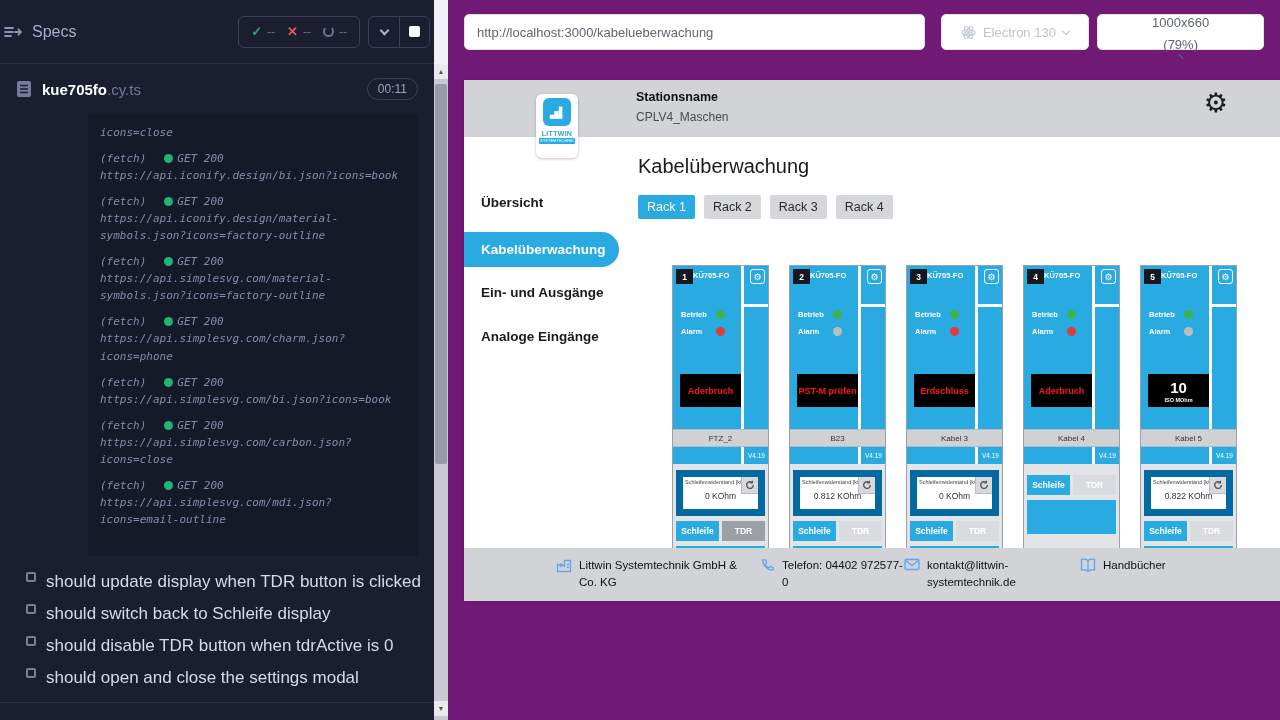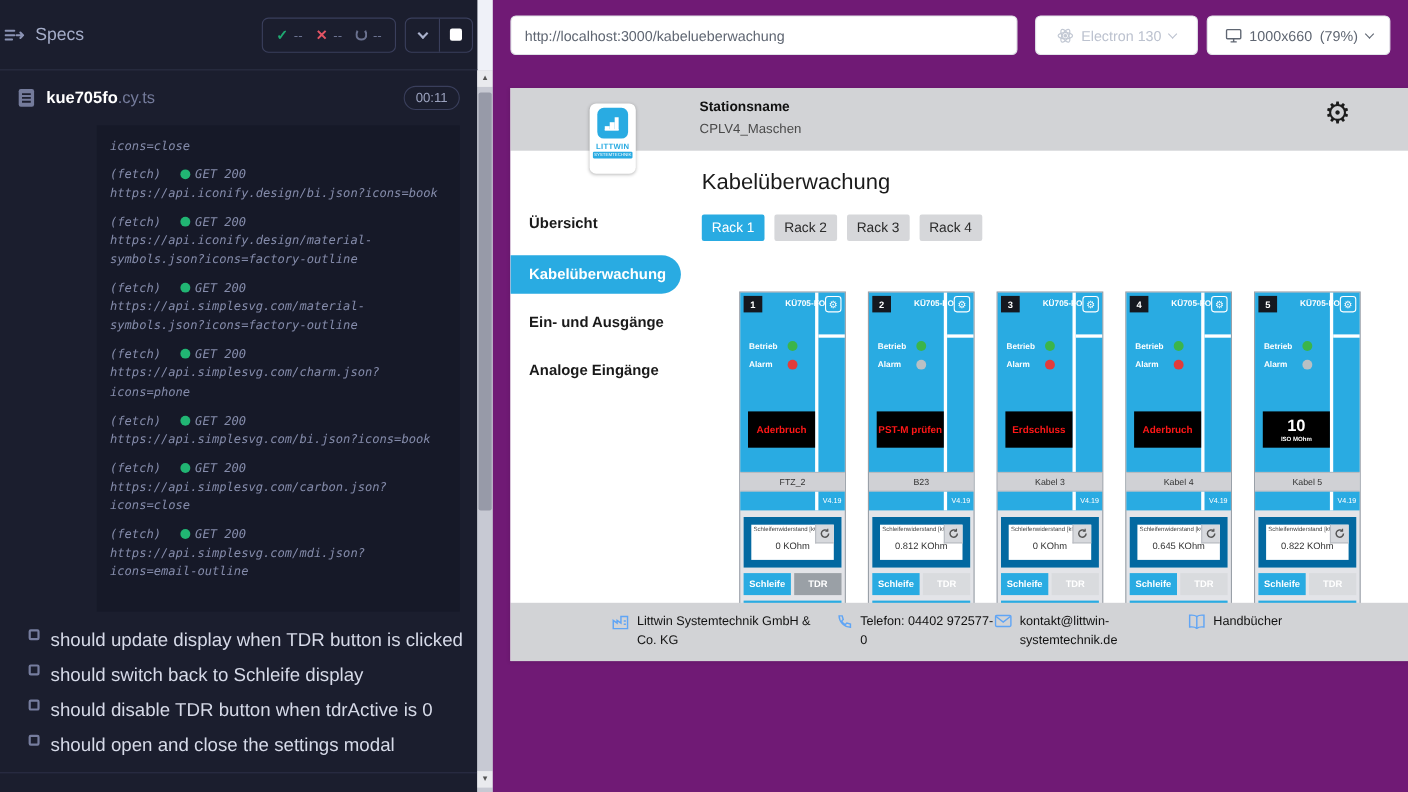--- a/index.html
+++ b/index.html
@@ -44,21 +44,21 @@
   .sb-btn { position:absolute; left:0; width:14px; height:15px; background:#e9eaee; color:#555; font-size:7px; display:flex; align-items:center; justify-content:center; }
   .sb-up { top:0; } .sb-down { bottom:4px; }
   .sb-thumb { position:absolute; left:1px; top:20px; width:12px; height:380px; background:#979aa8; border-radius:2px; }
 
   
   #right-region { position:absolute; left:448px; top:0; width:832px; height:720px; background:#701a75; }
   .browser-bar { height:64px; display:flex; align-items:center; padding:0 16px; gap:8px; }
   .url-input { width:464px; height:36px; background:#fff; border:1px solid #dfe1e6; border-radius:5px; padding:0 12px; font-size:13px; color:#5f6672; font-family:"Liberation Sans",sans-serif; }
   .sel { height:36px; background:#fff; border:1px solid #e3e5ea; border-radius:5px; display:flex; align-items:center; justify-content:center; gap:7px; font-size:13px; }
   .sel-browser { width:150px; color:#bcc2cf; }
-  .sel-viewport { width:168px; color:#5f6672; margin-left:auto; }
+  .sel-viewport { width:168px; color:#5f6672; margin-left:auto;flex-direction:column; }
   .chev-sm { width:6px; height:6px; border-right:1.5px solid currentColor; border-bottom:1.5px solid currentColor; transform:rotate(45deg); margin-top:-3px; }
 
   
   .aut { position:absolute; left:16px; top:80px; width:932px; height:521px; background:#fff; box-shadow:0 1px 4px rgba(0,0,0,.12); overflow:hidden; }
 
   .app-header { position:relative; height:57px; background:#d2d3d6; z-index:6; }
   .logo-card { position:absolute; left:72px; top:14px; width:42px; height:64px; background:#fff; border-radius:6px; box-shadow:0 1px 3px rgba(0,0,0,.25); z-index:7; text-align:center; padding-top:4px; }
   .logo-ico { width:28px; height:28px; background:#29abe2; border-radius:6px; margin:0 auto; display:flex; align-items:center; justify-content:center; }
   .logo-name { color:#29abe2; font-weight:bold; font-size:7px; margin-top:4px; letter-spacing:.3px; }
   .logo-sub { background:#29abe2; color:#fff; font-size:4px; margin:1px 3px 0 3px; border-radius:1px; line-height:1.5; }
@@ -78,21 +78,21 @@
   .racks { position:absolute; left:10px; top:58px; display:flex; gap:9px; }
   .rack { height:24px; padding:0 9px; font-size:12.5px; border:none; border-radius:2px; font-family:"Liberation Sans",sans-serif; cursor:pointer; background:#d6d7da; color:#2b2b2b; }
   .rack.active { background:#29abe2; color:#fff; }
 
   .cards { position:absolute; left:44px; top:128px; display:flex; gap:20px; z-index:1; }
   .card { width:97px; height:300px; border:1px solid #9aa0a8; background:#e3e4e8; position:relative; }
   .card-blue { position:relative; height:163px; background:#29abe2; }
   .vline { position:absolute; left:68px; top:0; bottom:0; width:3px; background:#fff; }
   .hseg { position:absolute; left:71px; right:0; top:38px; height:3px; background:#fff; }
   .num { position:absolute; left:3px; top:3px; width:17px; height:15px; background:#15181f; color:#fff; font-size:8.5px; font-weight:bold; display:flex; align-items:center; justify-content:center; }
-  .model { position:absolute; left:36px; top:5px; width:46px; text-align:center; color:#fff; font-weight:bold; font-size:7.5px; }
+  .model { position:absolute; left:20px; top:5px; width:46px; text-align:left; color:#fff; font-weight:bold; font-size:7.5px; }
   .card-gear { position:absolute; right:3px; top:3px; width:15px; height:15px; border:1.5px solid #fff; border-radius:3px; color:#fff; font-size:9px; display:flex; align-items:center; justify-content:center; cursor:pointer; }
   .led-row { position:absolute; left:8px; display:flex; align-items:center; gap:7px; }
   .led-row.r1 { top:44px; } .led-row.r2 { top:61px; }
   .led-label { color:#fff; font-weight:bold; font-size:7.5px; width:28px; }
   .led { width:9px; height:9px; border-radius:50%; display:inline-block; }
   .led.green { background:#3bb54a; } .led.red { background:#e23b3b; } .led.gray { background:#b9c0c4; }
   .display { position:absolute; left:7px; top:108px; width:61px; height:33px; background:#000; display:flex; flex-direction:column; align-items:center; justify-content:center; }
   .display .disp-main { color:#ff1717; font-weight:bold; font-size:9px; text-align:center; }
   .display .disp-sub { display:none; }
   .display.iso .disp-main { color:#fff; font-size:15px; }
@@ -471,30 +471,20 @@
               <div class="disp-main">Aderbruch</div>
 
             </div>
           </div>
           <div class="name-bar">Kabel 4</div>
           <div class="ver-row">
               <div class="vline2"></div>
               <span>V4.19</span>
             </div>
           <div class="meas">
-            <div class="meas-panel">
-              <div class="meas-label">Schleifenwiderstand [kOhm]</div>
-              <button class="refresh-btn">
-                  <svg width="10" height="10" viewBox="0 0 12 12" fill="none" stroke="#555" stroke-width="1.6">
-                    <path d="M10 6a4 4 0 1 1-1.2-2.8"></path>
-                    <path d="M9 0.8v2.6H6.4" stroke-width="1.3"></path>
-                  </svg>
-                </button>
-              <div class="meas-value">0.645 KOhm</div>
-            </div>
             <div class="btn-row">
               <button class="btn schleife">Schleife</button>
               <button class="btn tdr light">TDR</button>
             </div>
             <div class="blue-strip"></div>
           </div>
         </div>
 
         <div class="card">
           <div class="card-blue">

